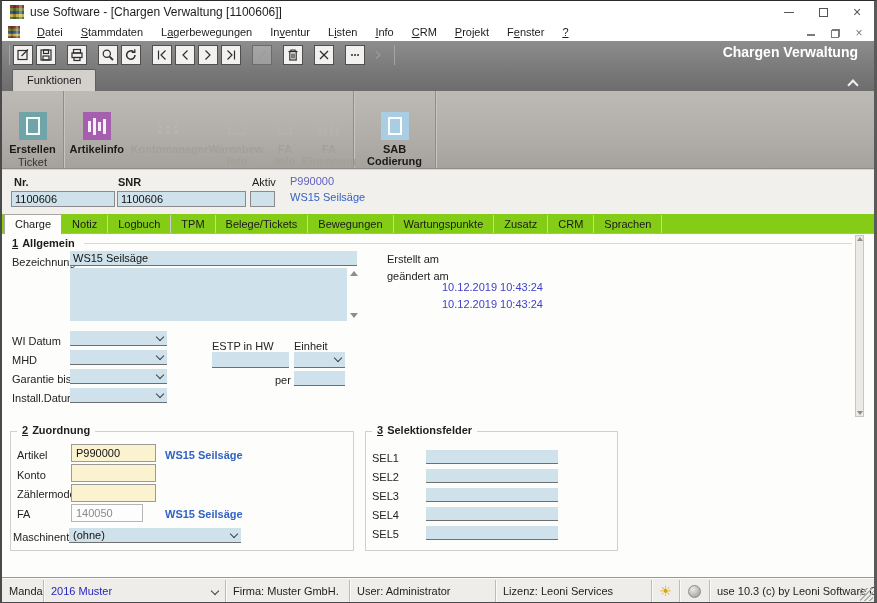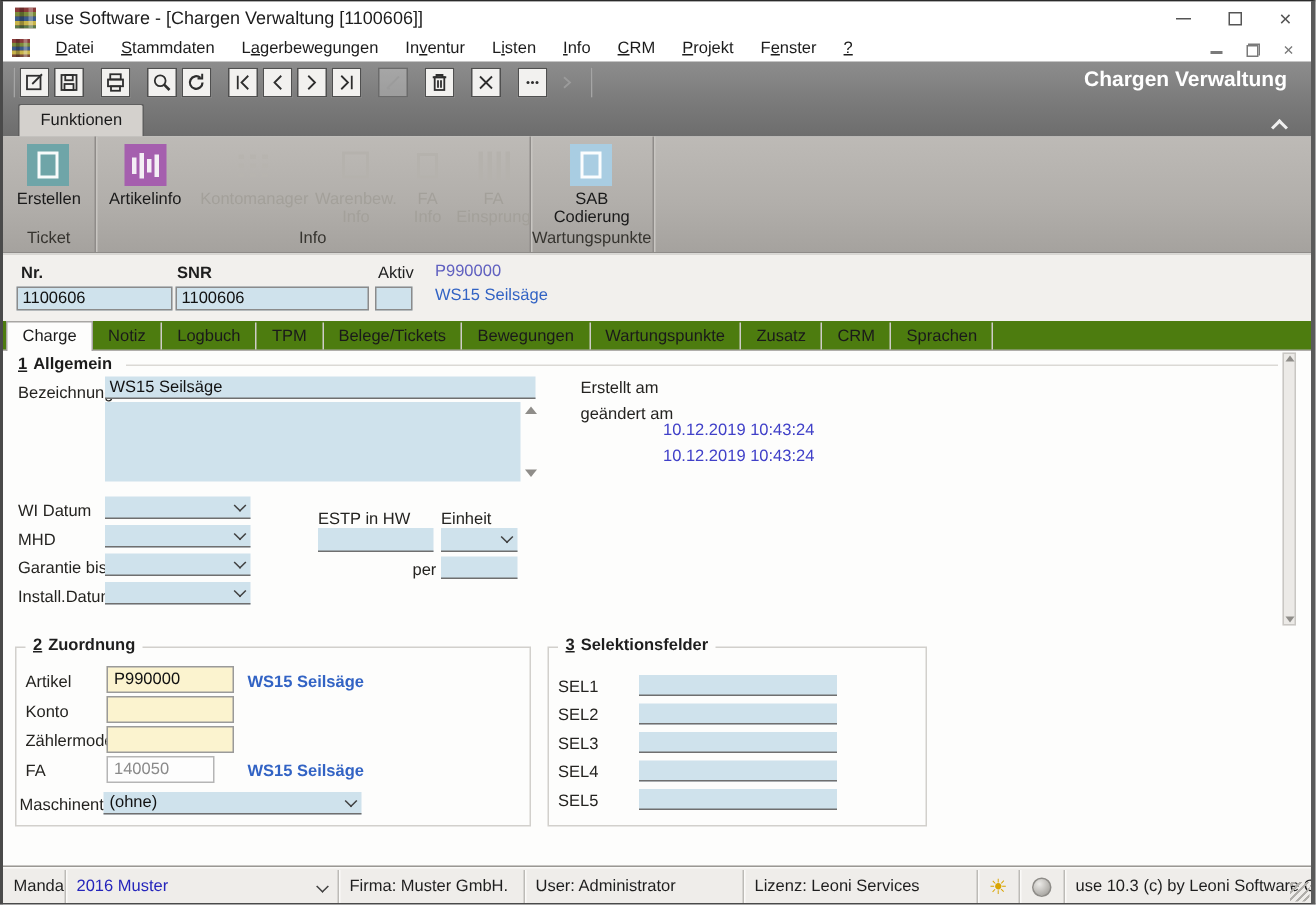--- a/index.html
+++ b/index.html
@@ -46,21 +46,21 @@
     background:#d4d1cd; color:#1a1a1a; border:1px solid #5f5f5f; border-bottom:none;
     border-radius:2px 2px 0 0; }
   .collapse-chevron { position:absolute; right:18px; bottom:5px; width:8px; height:8px; }
   .collapse-chevron::before { content:""; position:absolute; left:1px; top:3px; width:6px; height:6px;
     border-left:2px solid #f0f0f0; border-top:2px solid #f0f0f0; transform:rotate(45deg); }
   
   .ribbon { position:absolute; top:90px; left:0; right:0; height:78px;
     background:linear-gradient(180deg,#bdbab6 0%,#b1aeaa 60%,#a5a29e 100%);
     display:flex; border-bottom:1px solid #8e8b88; }
   .rb-group { display:flex; flex-direction:column; border-right:1px solid #8f8c89; box-shadow:1px 0 0 #c8c5c1; }
-  .rb-buttons { flex:1; display:flex; align-items:flex-start; padding-top:3px; }
+  .rb-buttons { flex:1; display:flex; align-items:flex-start; padding-top:19px;font-weight:bold; }
   .rb-btn { display:flex; flex-direction:column; align-items:center; padding-top:2px; }
   .rb-icon { width:28px; height:28px; display:flex; align-items:center; justify-content:center; margin-bottom:3px; }
   .rb-icon.boxed::after { content:""; width:10px; height:14px; border:2px solid rgba(255,255,255,0.95); }
   .icon-teal { background:#6fa5a8; }
   .icon-lightblue { background:#a9cde2; }
   .icon-purple { background:#a55fae; display:flex; align-items:center; justify-content:center; gap:2px; }
   .icon-purple i { display:block; width:3px; background:#f4eef5; }
   .icon-dots { display:flex; flex-direction:column; justify-content:center; gap:3px; }
   .icon-dots i { display:block; width:22px; height:3px;
     background:repeating-linear-gradient(90deg,#b7b4af 0 4px, transparent 4px 8px); }
@@ -72,21 +72,21 @@
   .rb-btn.disabled .rb-label { color:#a3a09a; }
   .rb-grouplabel { height:16px; text-align:center; color:#36342f; font-size:11px; padding-top:1px; }
   
   .rec-header { position:absolute; top:168px; left:0; right:0; height:45px; background:#f2f0ed; border-top:1px solid #d8d6d2; }
   .rec-header .lbl { position:absolute; font-size:11px; }
   .bold { font-weight:bold; }
   .field-blue { background:#cfe2ec; border:1px solid #8b8b8b; font-size:11px; padding:1px 3px; color:#111; }
   .rec-code { position:absolute; left:288px; top:5px; color:#6161c0; }
   .rec-name { position:absolute; left:288px; top:21px; color:#3263c4; }
   
-  .tabstrip { position:absolute; top:213px; left:0; right:0; height:20px; background:#4d7c0f; border-bottom:1px solid #b0aeab; display:flex; align-items:flex-end; padding-left:2px; }
+  .tabstrip { position:absolute; top:213px; left:0; right:0; height:20px; background:#84cc16; border-bottom:1px solid #b0aeab; display:flex; align-items:flex-end; padding-left:2px; }
   .tab { padding:3px 10px 3px; color:#1a1a1a; border-right:1px solid #cfccc8; position:relative; }
   .tab.active { background:#fdfdfc; border:1px solid #a8a6a3; border-bottom:none; margin-bottom:-1px; padding-bottom:4px; z-index:2; }
   
   .content { position:absolute; top:233px; left:0; right:0; height:345px; background:#fdfdfc; }
   .sec-title { position:absolute; font-weight:bold; color:#1b1b1b; }
   .sec-title .num { text-decoration:underline; margin-right:4px; }
   .hrule { position:absolute; height:1px; background:#dbd9d5; }
   .flabel { position:absolute; color:#242320; }
   .input-line { position:absolute; background:#cfe2ec; border:none; border-bottom:1px solid #6f6f6f; font-size:11px; padding:0 3px; color:#111; line-height:14px; }
   .box-area { position:absolute; background:#cfe2ec; }

